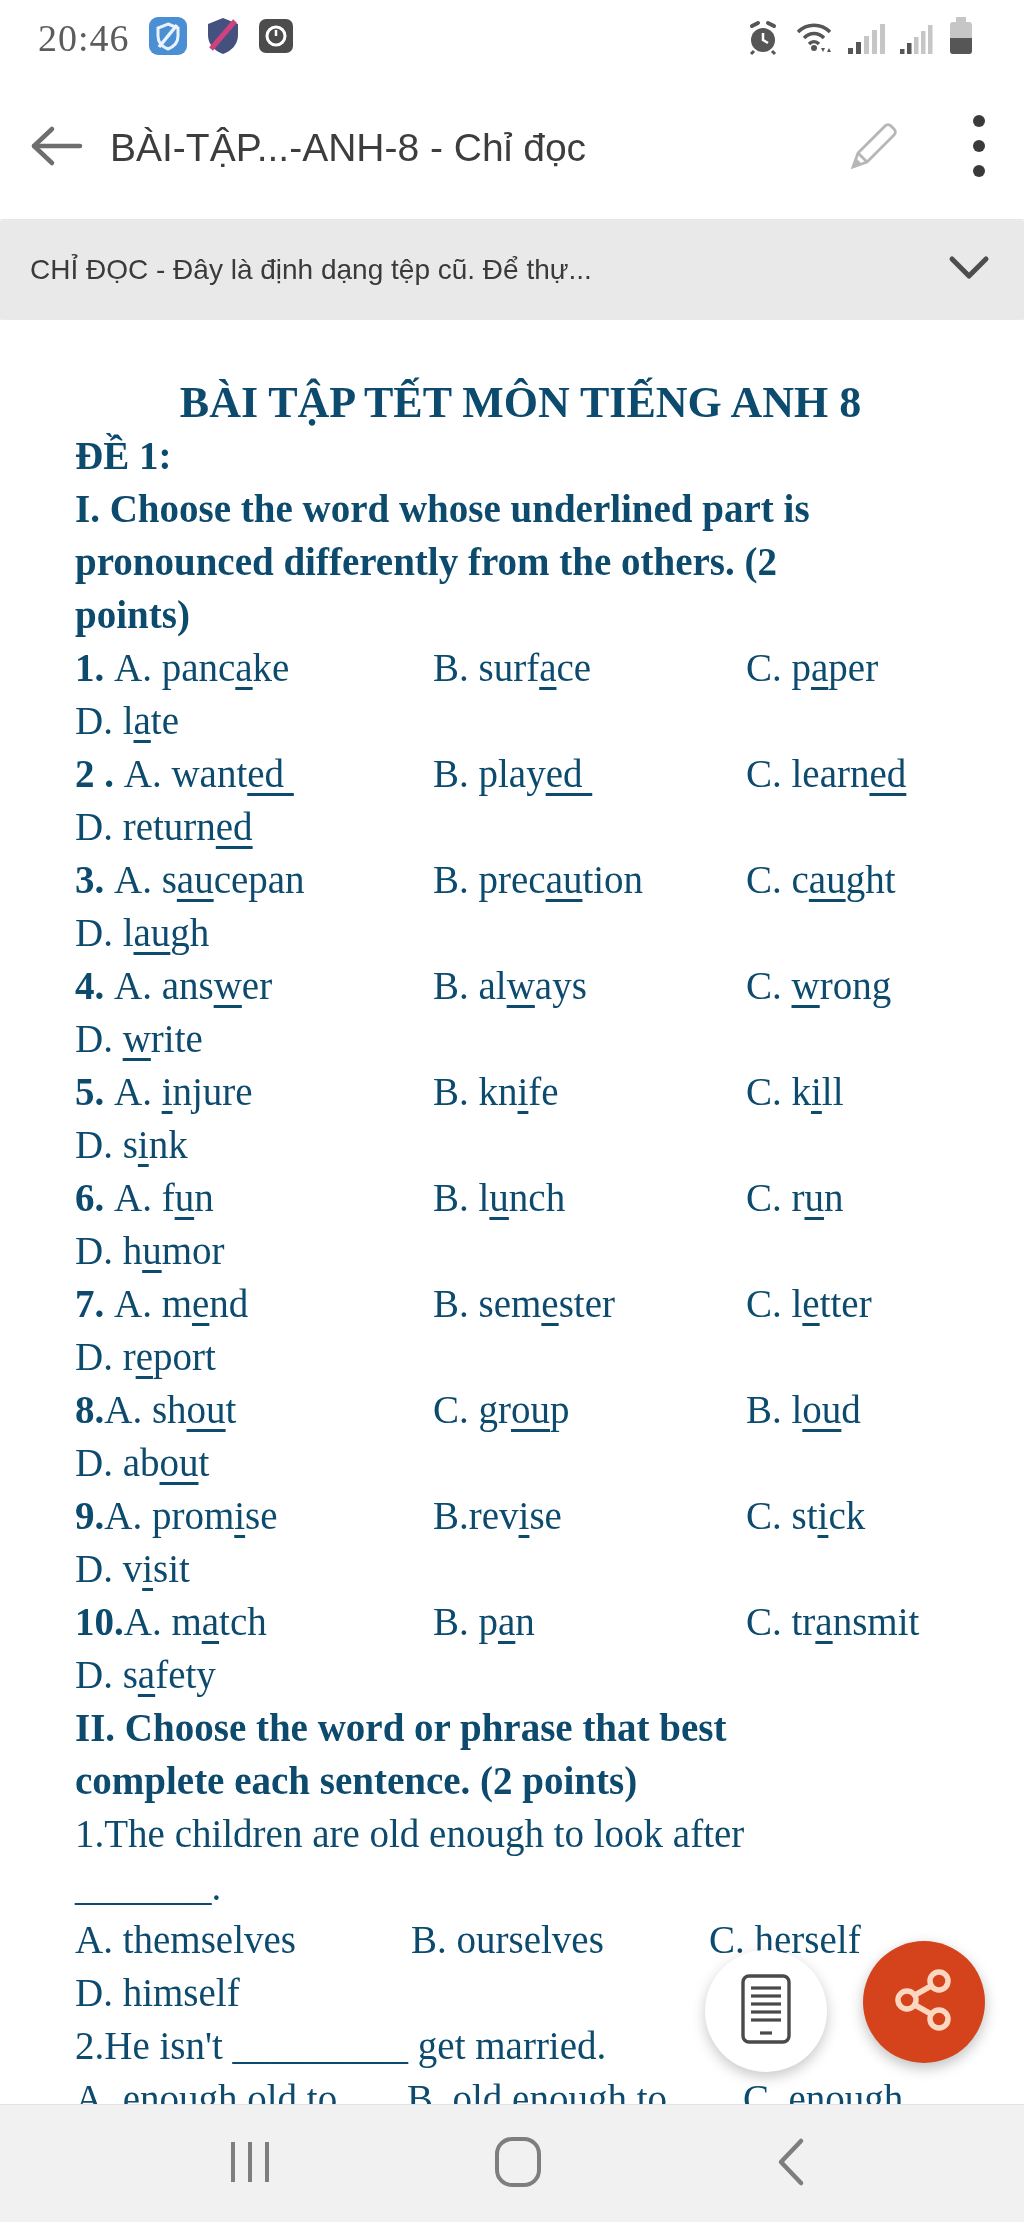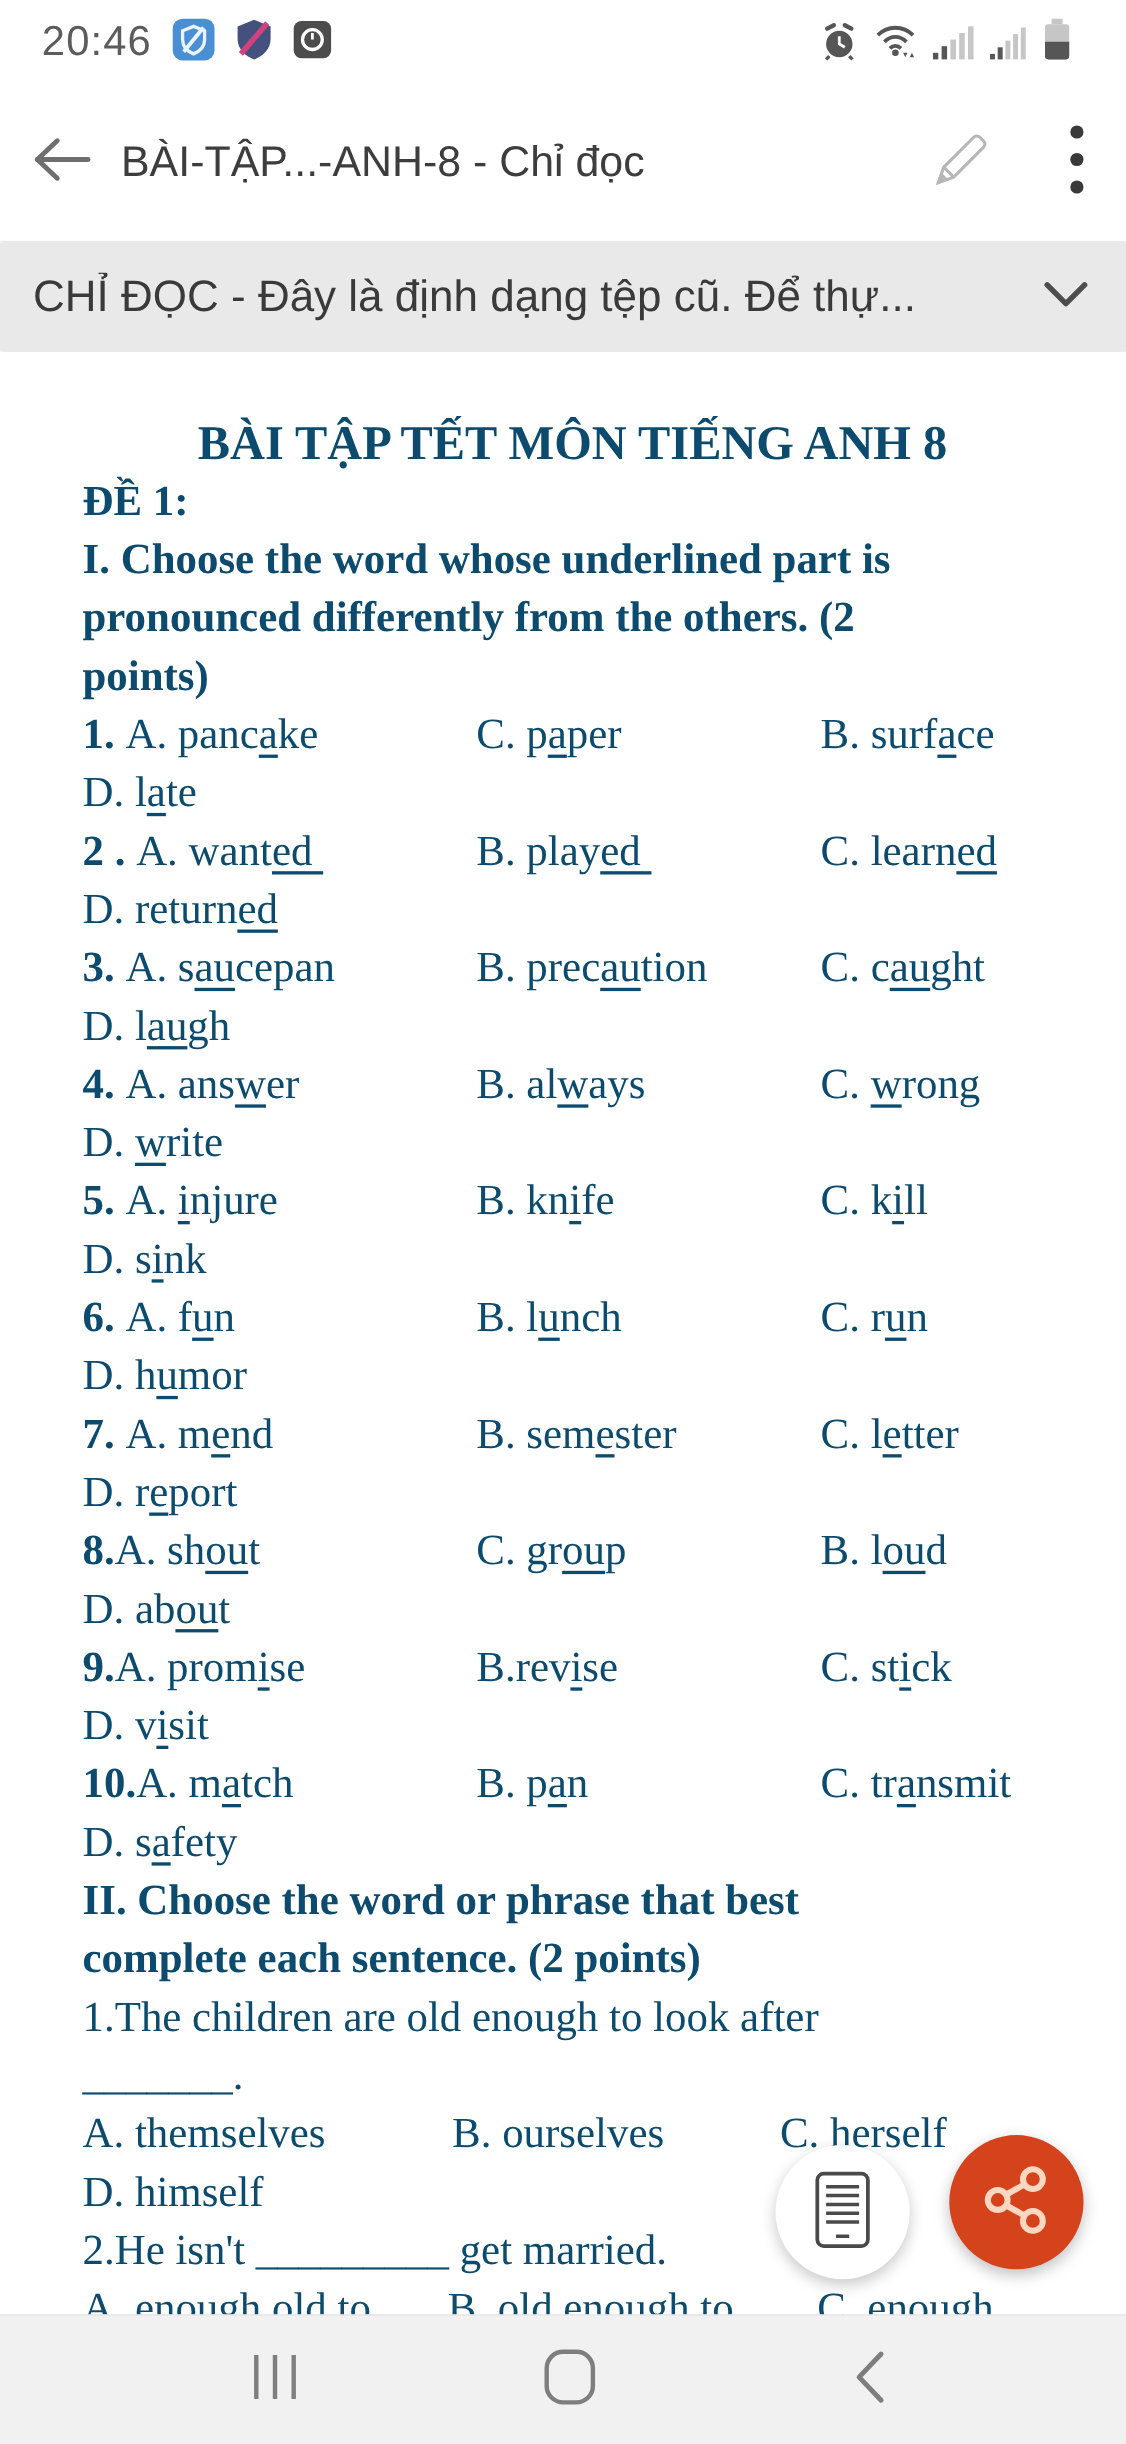--- a/index.html
+++ b/index.html
@@ -1,34 +1,34 @@
 <!DOCTYPE html>
 <html><head>
 <meta charset="utf-8">
 <style>
   html,body{margin:0;padding:0;background:#fff;}
   .screen{position:relative;width:1024px;height:2222px;background:#fff;overflow:hidden;
           font-family:"Liberation Sans",sans-serif;}
   
   .status-bar{position:absolute;top:0;left:0;right:0;height:76px;background:#fff;
               display:flex;align-items:center;justify-content:space-between;padding:0 50px 0 38px;box-sizing:border-box;}
-  .sb-left{display:flex;align-items:center;gap:18px;}
+  .sb-left{display:flex;align-items:center;gap:18px;font-family:Liberation Serif, serif;}
   .sb-time{font-size:38px;color:#5c5c5c;letter-spacing:1px;}
   .sb-right{display:flex;align-items:flex-end;gap:14px;}
   
   .app-bar{position:absolute;top:76px;left:0;right:0;height:143px;background:#fff;
            display:flex;align-items:center;box-shadow:0 2px 3px rgba(0,0,0,.12);}
   .back-btn{width:110px;display:flex;justify-content:center;align-items:center;cursor:pointer;}
   .ab-title{flex:1;font-size:39px;color:#3d3d3d;white-space:nowrap;overflow:hidden;}
   .pencil-btn{width:120px;display:flex;justify-content:center;cursor:pointer;}
   .dots-btn{width:90px;display:flex;justify-content:center;cursor:pointer;}
   
   .banner{position:absolute;top:221px;left:0;right:0;height:98px;background:#e9e9e9;
           display:flex;align-items:center;box-shadow:0 2px 3px rgba(0,0,0,.10);}
-  .banner-text{flex:1;margin-left:30px;font-size:40px;color:#3a3a3a;white-space:nowrap;overflow:hidden;}
+  .banner-text{flex:1;margin-left:30px;font-size:28px;color:#3a3a3a;white-space:nowrap;overflow:hidden;}
   .banner-chevron{width:110px;display:flex;justify-content:center;cursor:pointer;}
   
   .doc{position:absolute;top:320px;left:0;right:0;height:1787px;background:#fff;
        padding:56px 58px 0 75px;box-sizing:border-box;overflow:hidden;
        font-family:"Liberation Serif",serif;font-size:39px;line-height:53px;color:#0c4a6e;}
   .line{white-space:pre;height:53px;}
   .bold{font-weight:bold;}
   .doc-title{text-align:center;font-weight:bold;font-size:44px;height:53px;white-space:pre;}
   .qrow{display:grid;height:53px;}
   .grid1{grid-template-columns:345px 300px 1fr;gap:13px;}
@@ -173,22 +173,22 @@
   <div class="doc">
     <div class="doc-title">BÀI TẬP TẾT MÔN TIẾNG ANH 8</div>
     <div class="line bold">ĐỀ 1:</div>
     <div class="line bold">I. Choose the word whose underlined part is</div>
     <div class="line bold">pronounced differently from the others. (2</div>
     <div class="line bold">points)</div>
 
     <div id="questions">
         <div class="qrow grid1">
           <span class="cell"><b class="qnum">1. </b><span>A. panc</span><span class="ul">a</span><span>ke</span></span>
+          <span class="cell"><span>B. surf</span><span class="ul">a</span><span>ce</span></span>
           <span class="cell"><span>C. p</span><span class="ul">a</span><span>per</span></span>
-          <span class="cell"><span>B. surf</span><span class="ul">a</span><span>ce</span></span>
         </div>
         <div class="line"><span>D. l</span><span class="ul">a</span><span>te</span></div>
         <div class="qrow grid1">
           <span class="cell"><b class="qnum">2 . </b><span>A. want</span><span class="ul">ed </span><span></span></span>
           <span class="cell"><span>B. play</span><span class="ul">ed </span><span></span></span>
           <span class="cell"><span>C. learn</span><span class="ul">ed</span><span></span></span>
         </div>
         <div class="line"><span>D. return</span><span class="ul">ed</span><span></span></div>
         <div class="qrow grid1">
           <span class="cell"><b class="qnum">3. </b><span>A. s</span><span class="ul">au</span><span>cepan</span></span>

